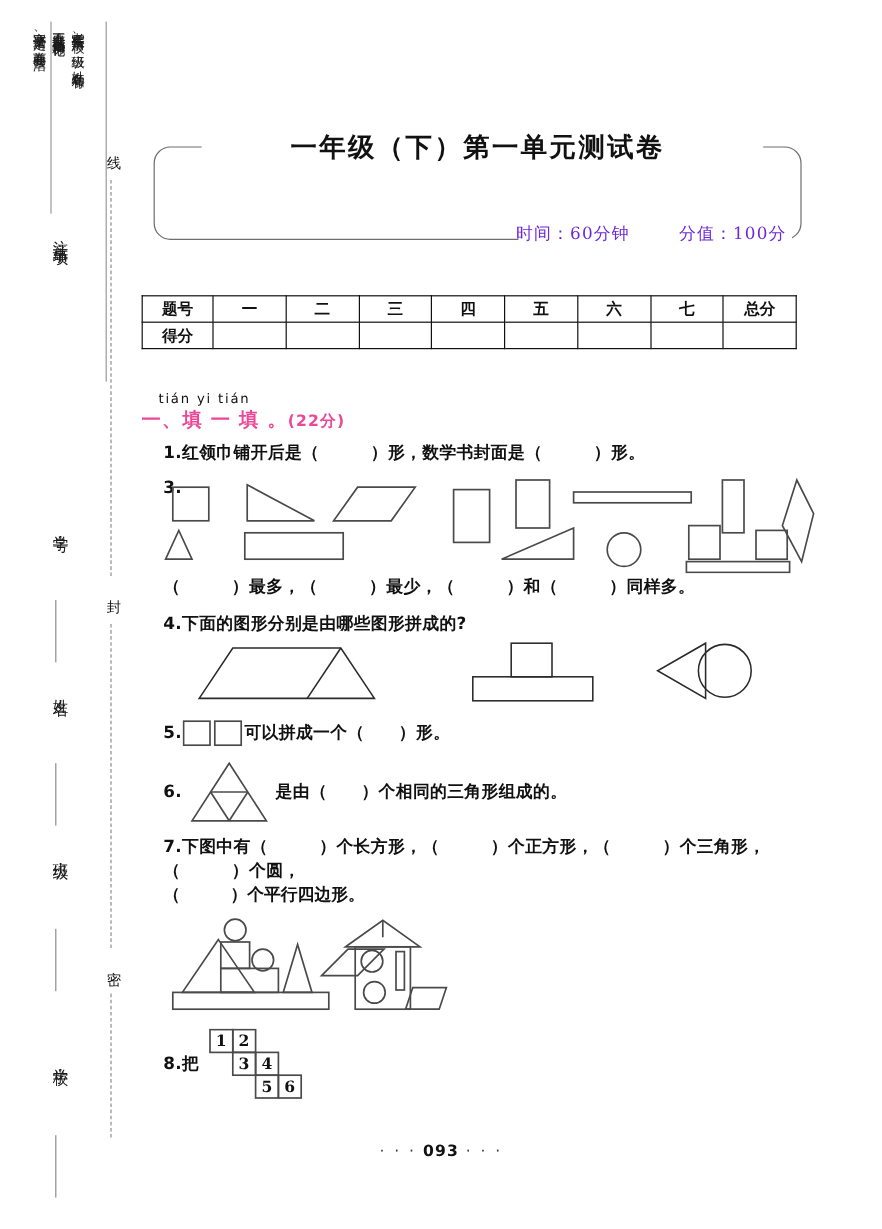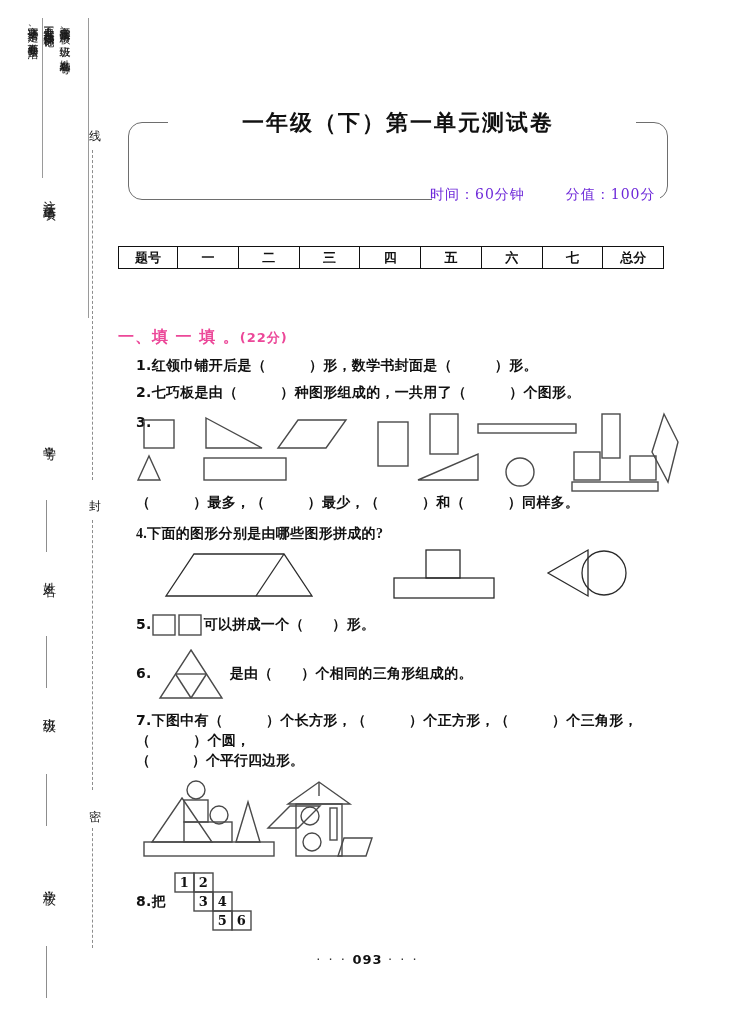--- a/index.html
+++ b/index.html
@@ -220,31 +220,42 @@
       <td class="lbl">题号</td>
       <td>一</td>
       <td>二</td>
       <td>三</td>
       <td>四</td>
       <td>五</td>
       <td>六</td>
       <td>七</td>
       <td>总分</td>
     </tr>
+    <tr>
+      <td class="lbl">得分</td>
+      <td></td>
+      <td></td>
+      <td></td>
+      <td></td>
+      <td></td>
+      <td></td>
+      <td></td>
+      <td></td>
+    </tr>
   </tbody>
     </table>
 
   <div class="content">
 
+    <div class="pinyin">tián  yi  tián</div>
     <div class="sec-head">
       <span>一、填 一 填 。</span><span class="pts">(22分)</span>
     </div>
 
     <div class="q">1.红领巾铺开后是（　　　）形，数学书封面是（　　　）形。</div>
-    <div class="q">2.七巧板是由（　　　）种图形组成的，一共用了（　　　）个图形。</div>
 
     <div class="q" style="margin-top:9px;">3.</div>
     <div class="figrow" style="margin-left:12px; margin-top:-20px;">
       <svg width="550" height="80" viewBox="0 0 550 80">
         <rect class="sk" x="14" y="8" width="30" height="28"></rect>
         <path class="sk" d="M76 6 L132 36 L76 36 Z"></path>
         <path class="sk" d="M168 8 L216 8 L196 36 L148 36 Z"></path>
         <rect class="sk" x="248" y="10" width="30" height="44"></rect>
         <rect class="sk" x="300" y="2" width="28" height="40"></rect>
         <rect class="sk" x="348" y="12" width="98" height="9"></rect>
@@ -255,21 +266,21 @@
         <rect class="sk" x="74" y="46" width="82" height="22"></rect>
         <path class="sk" d="M288 68 L348 68 L348 42 Z"></path>
         <circle class="sk" cx="390" cy="60" r="14"></circle>
         <rect class="sk" x="500" y="44" width="26" height="24"></rect>
         <rect class="sk" x="444" y="40" width="26" height="28"></rect>
         <rect class="sk" x="452" y="76" width="86" height="9" transform="translate(-10,-6)"></rect>
       </svg>
     </div>
     <div class="answer-line" style="margin-left:18px; margin-top:2px;">（　　　）最多，（　　　）最少，（　　　）和（　　　）同样多。</div>
 
-    <div class="q" style="margin-top:12px;font-family:Liberation Serif, serif;">4.下面的图形分别是由哪些图形拼成的?</div>
+    <div class="q" style="margin-top:12px;">4.下面的图形分别是由哪些图形拼成的?</div>
     <div class="figrow" style="margin-left:18px; margin-top:4px;">
       <svg width="545" height="52" viewBox="0 0 545 52">
 
         <path class="sk-dark" d="M58 6 L148 6 L176 48 L30 48 Z"></path>
         <line class="sk-dark" x1="148" y1="6" x2="120" y2="48"></line>
 
         <rect class="sk-dark" x="290" y="2" width="34" height="28"></rect>
         <rect class="sk-dark" x="258" y="30" width="100" height="20"></rect>
 
         <path class="sk-dark" d="M452 2 L452 48 L412 25 Z"></path>

